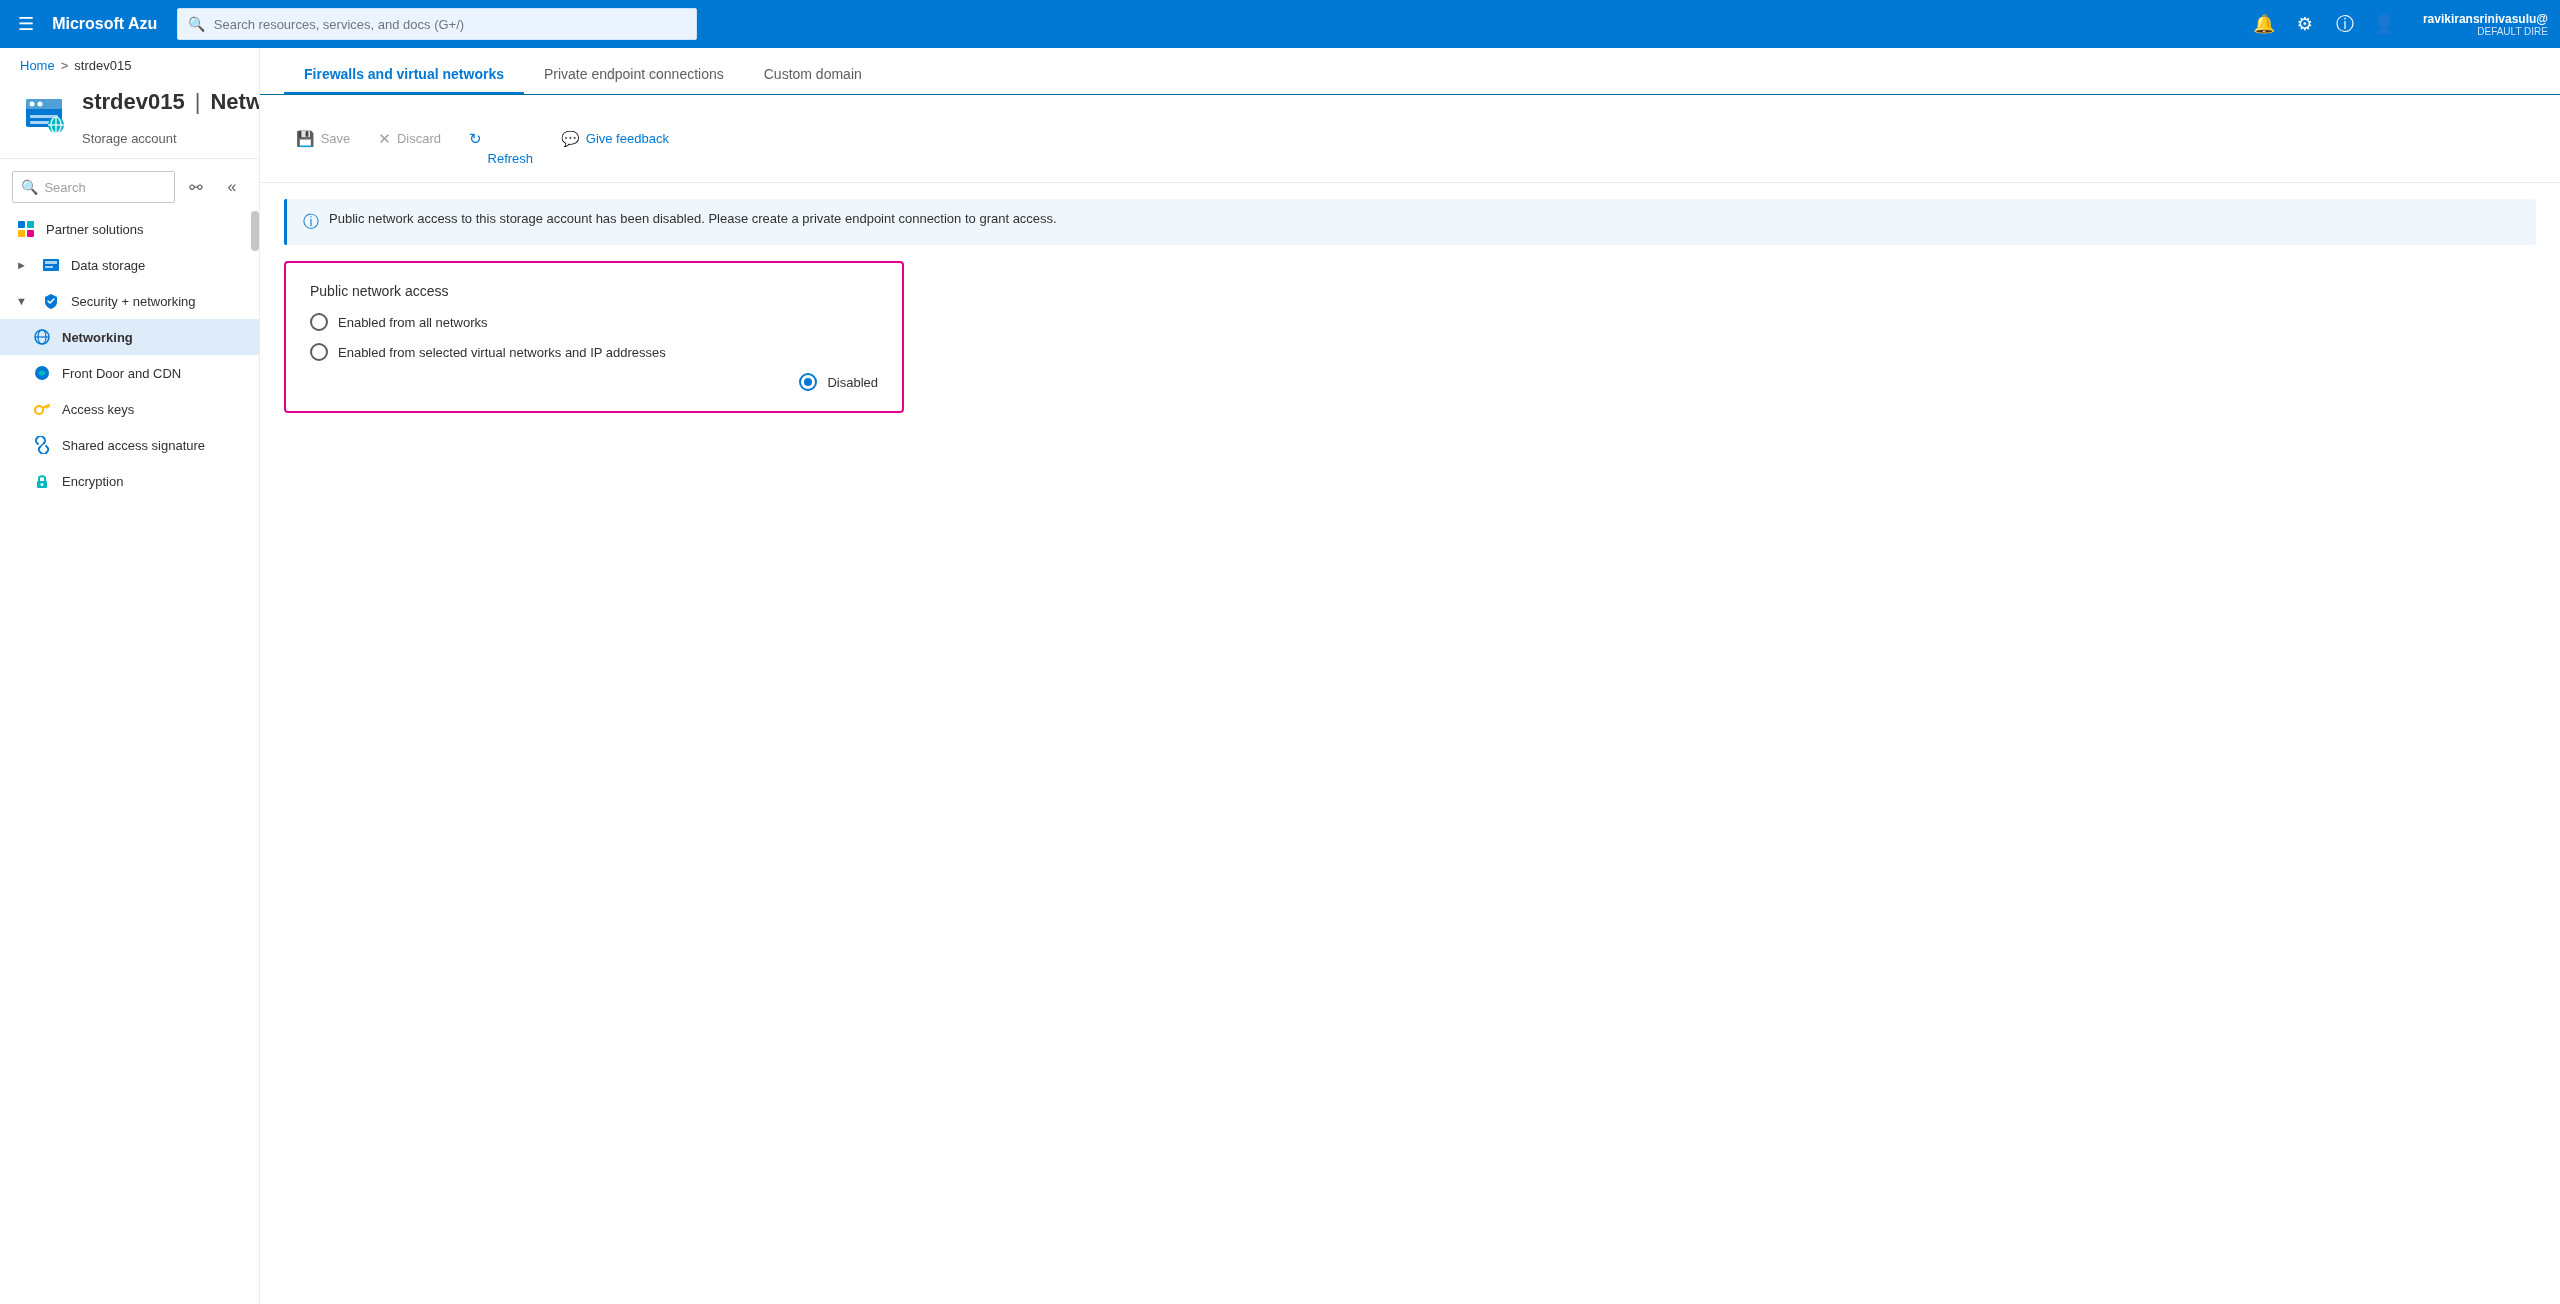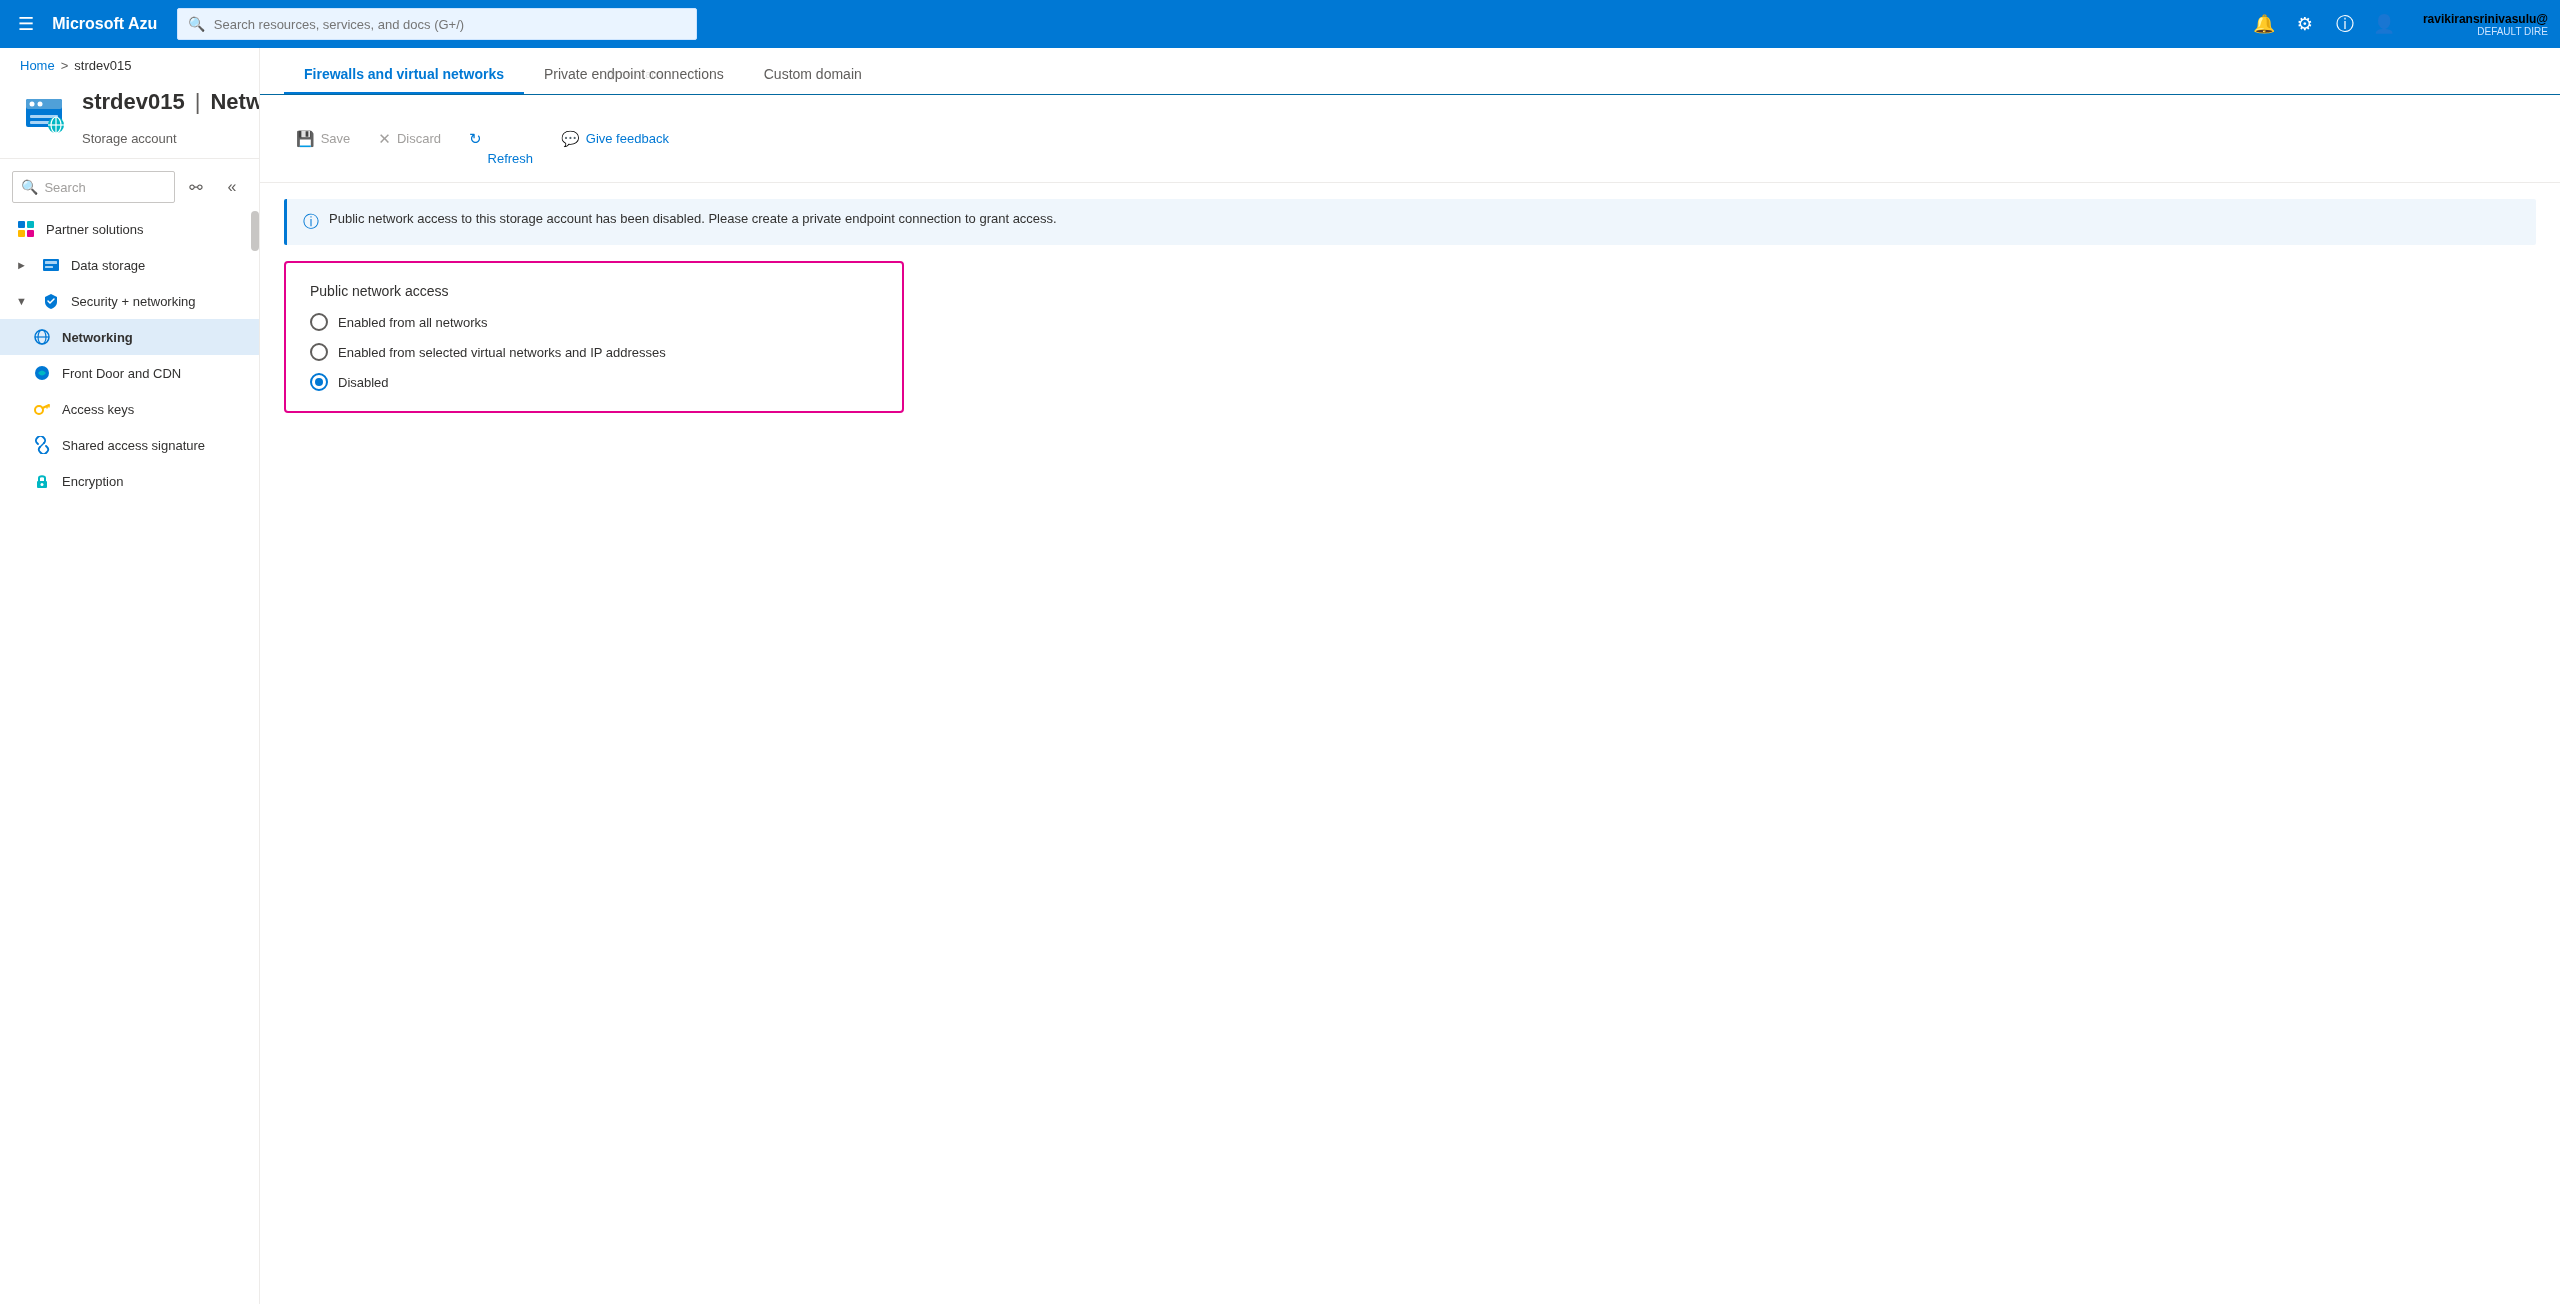--- a/index.html
+++ b/index.html
@@ -63,21 +63,21 @@
       font-size: 18px;
       color: white;
     }
     .topbar-user {
       display: flex;
       flex-direction: column;
       align-items: flex-end;
       margin-left: 8px;
       cursor: pointer;
     }
-    .topbar-user-name { font-size: 12px; font-weight: 600; color: #000000; }
+    .topbar-user-name { font-size: 12px; font-weight: 600; color: #ffffff; }
     .topbar-user-dir { font-size: 10px; color: #cce4ff; }
 
     
     .main-layout {
       display: flex;
       height: calc(100vh - 48px);
       background: #a3a3a3;
     }
 
     
@@ -291,21 +291,21 @@
     }
     .radio-option {
       display: flex;
       align-items: center;
       gap: 10px;
       margin-bottom: 12px;
       font-size: 13px;
       color: #323130;
       cursor: pointer;
     }
-    .radio-option:last-child { margin-bottom: 0; }
+    .radio-option:last-child { margin-bottom: 0; justify-content: flex-end; }
     .radio-circle {
       width: 18px;
       height: 18px;
       border-radius: 50%;
       border: 2px solid #605e5c;
       display: flex;
       align-items: center;
       justify-content: center;
       flex-shrink: 0;
     }

